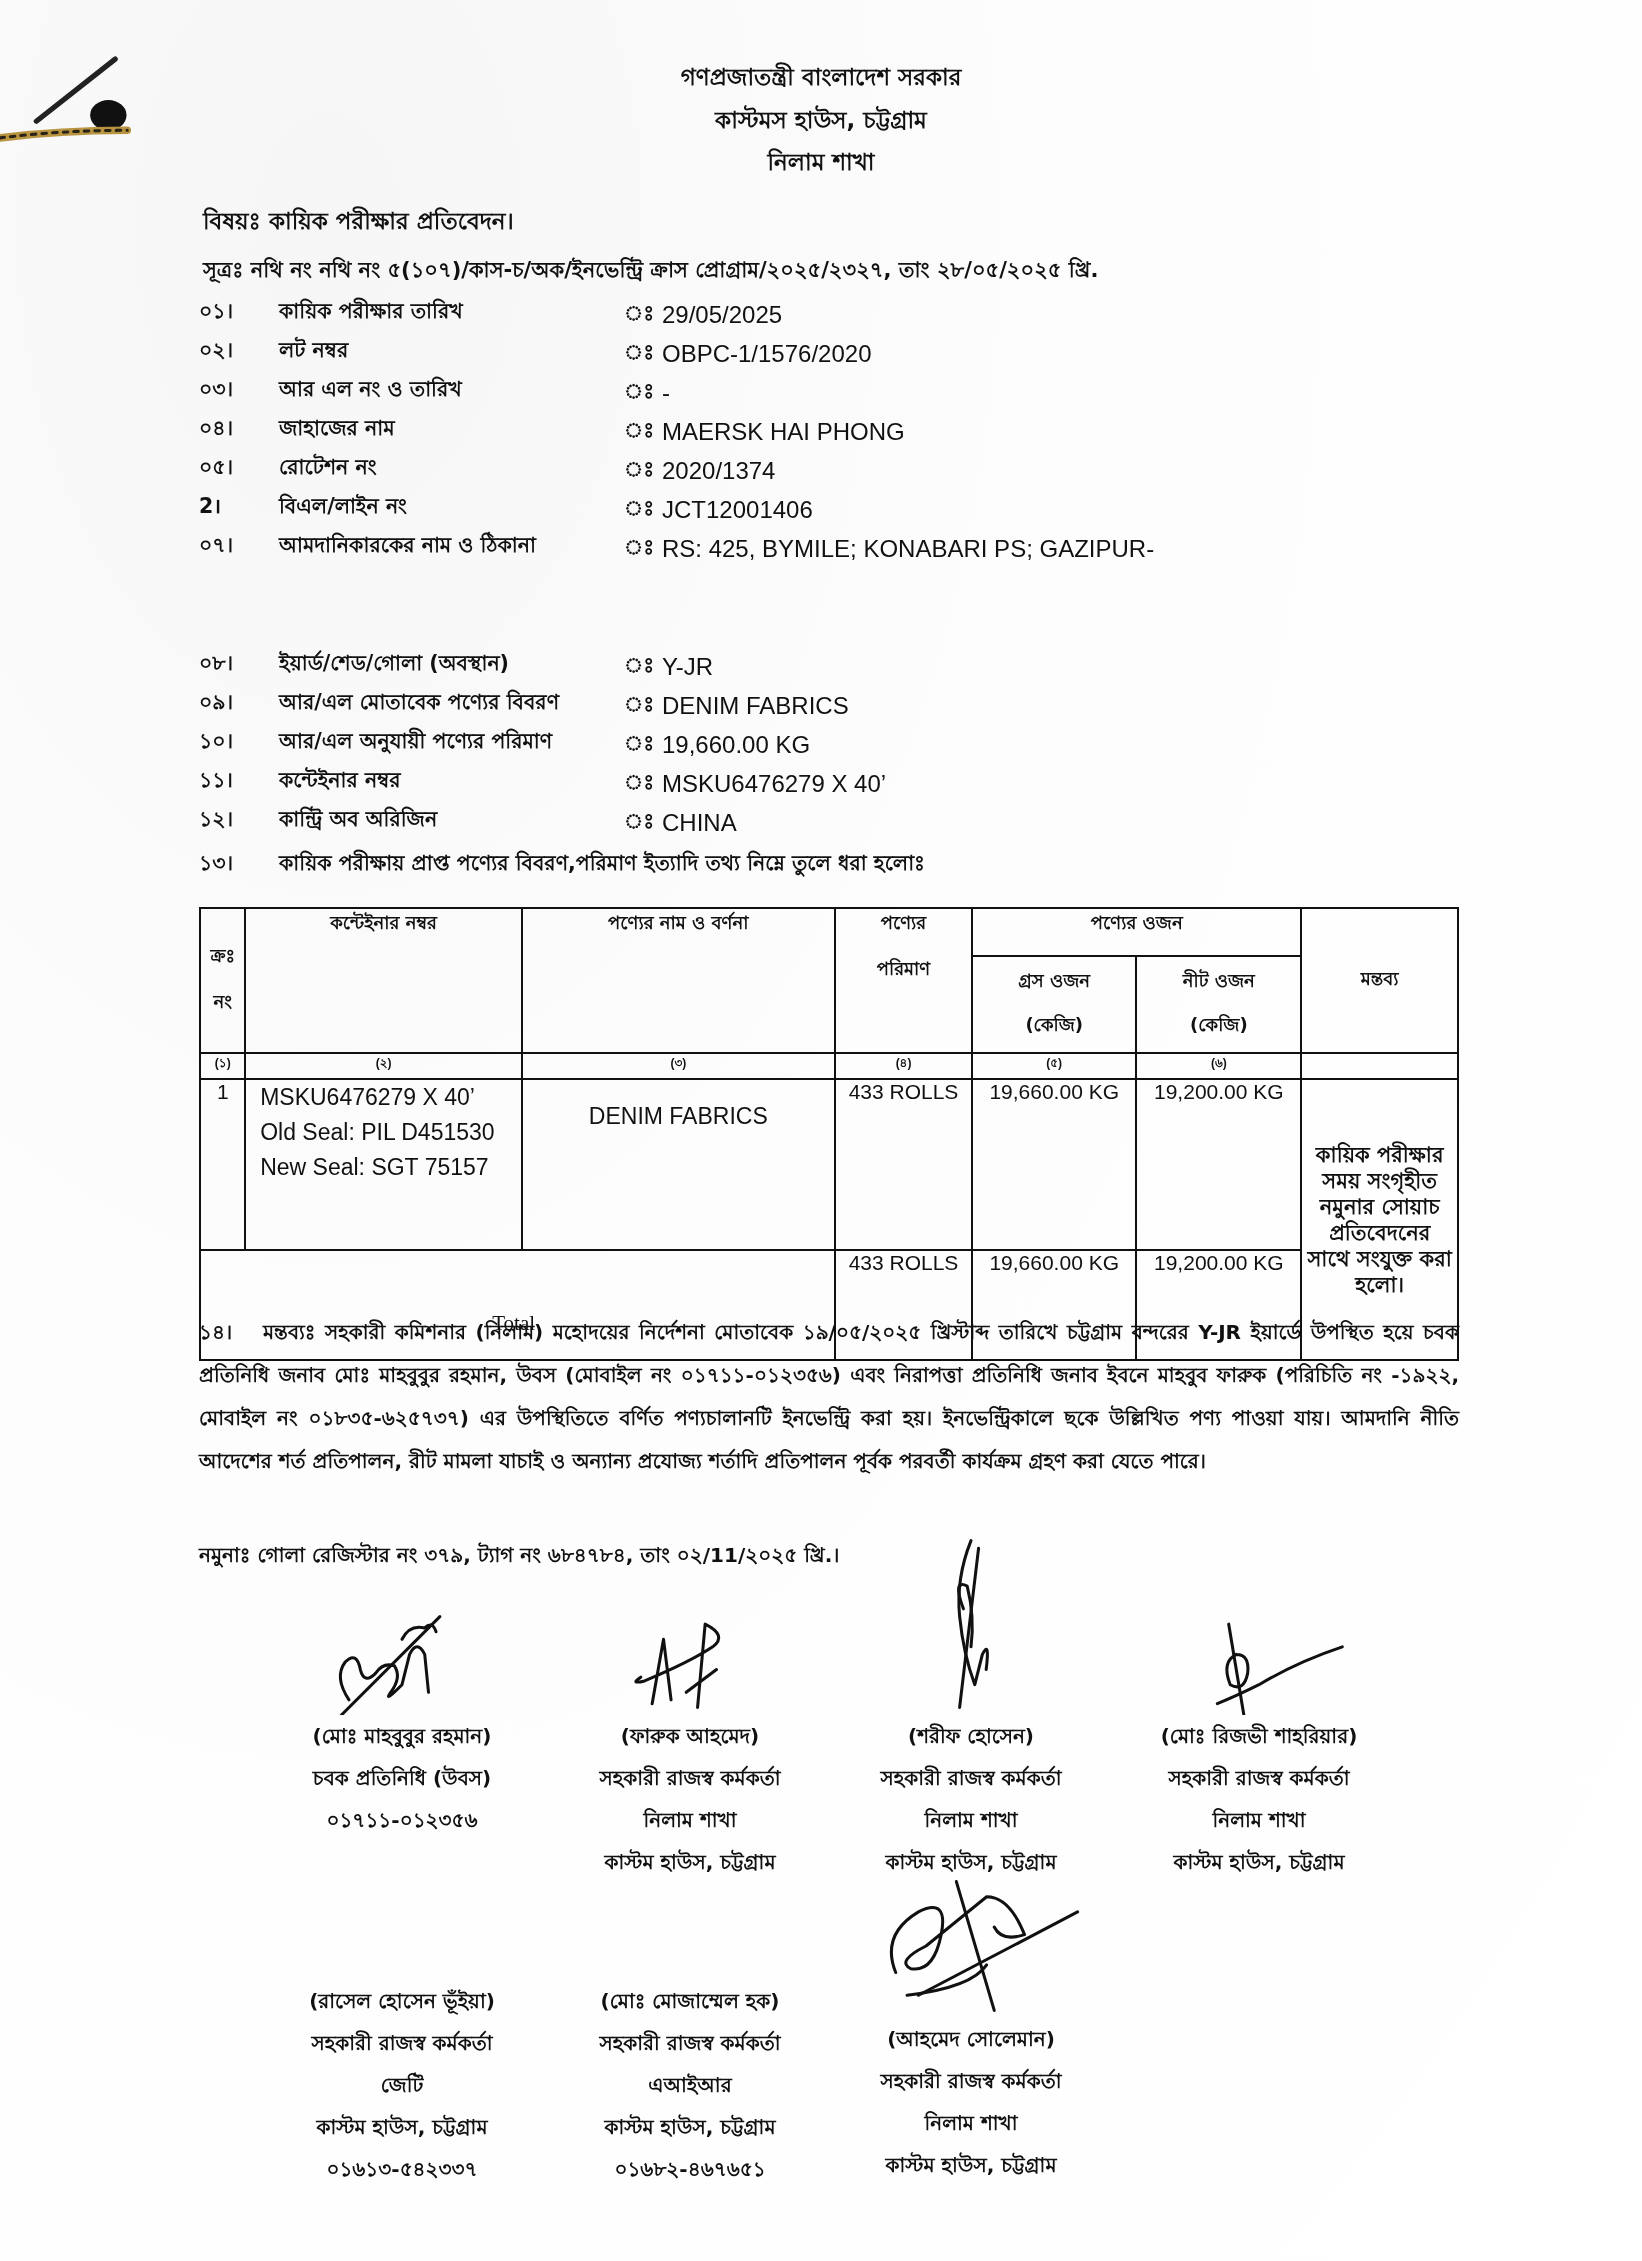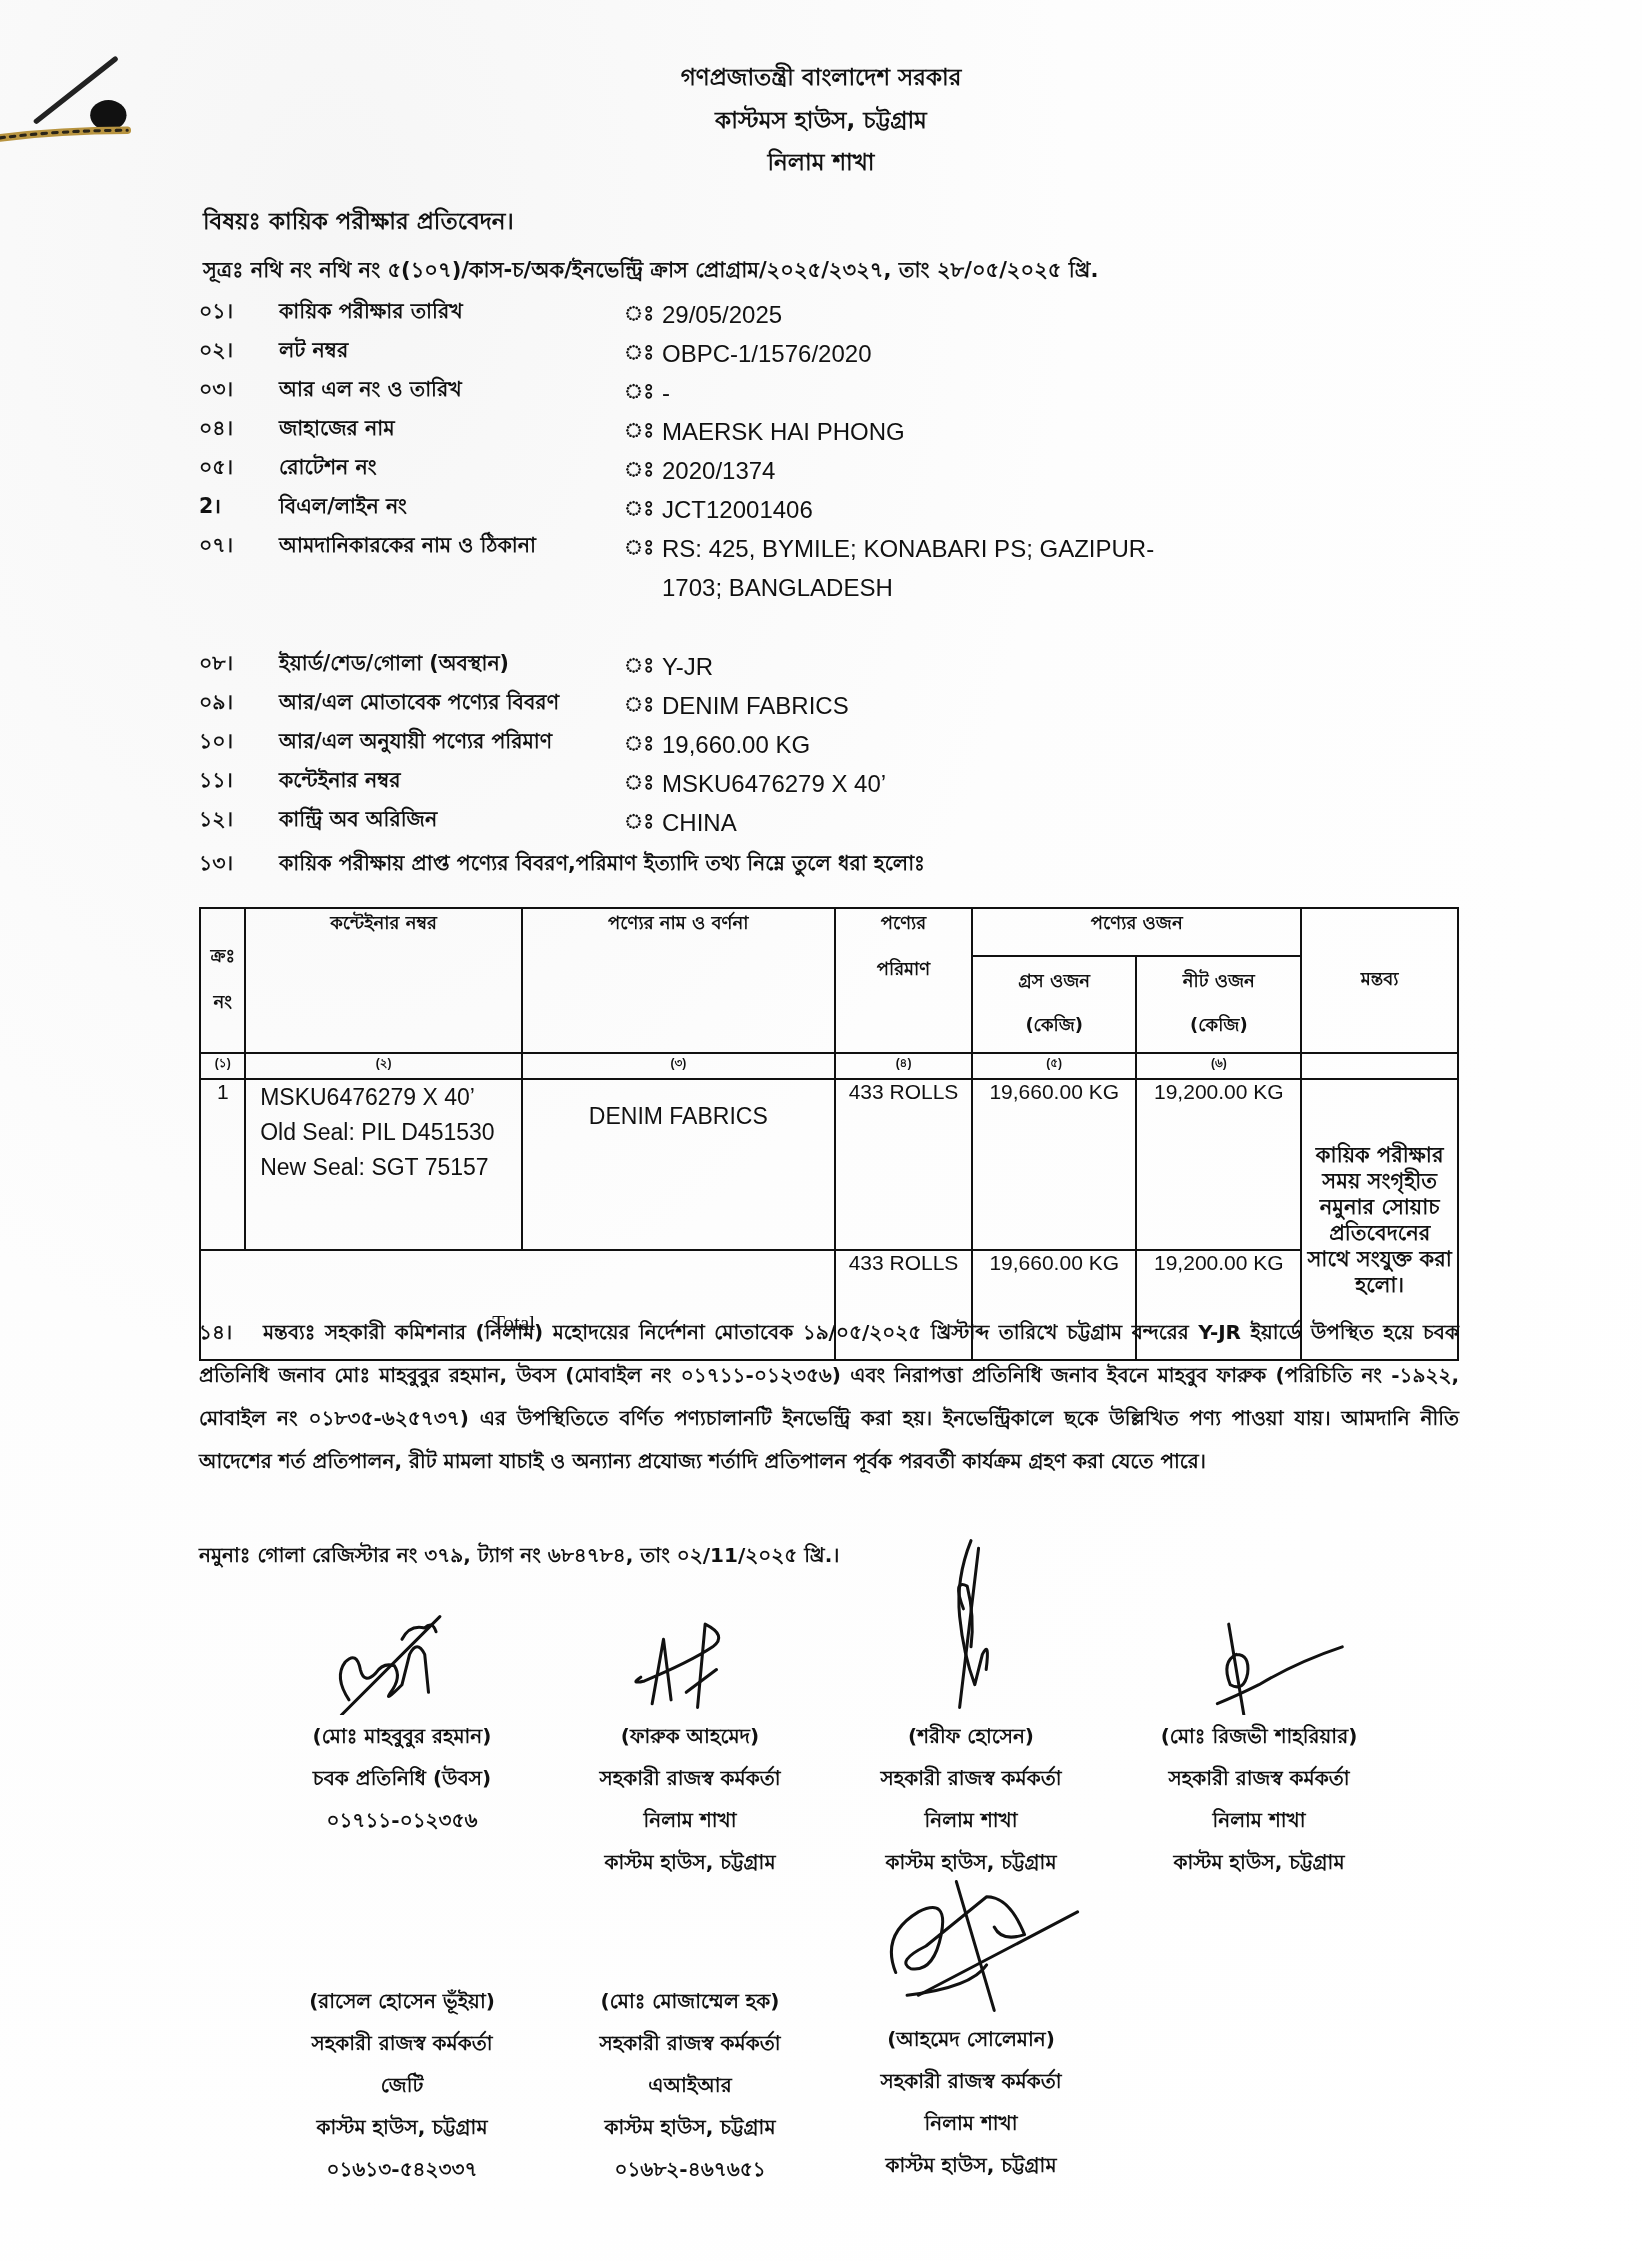--- a/index.html
+++ b/index.html
@@ -118,21 +118,20 @@
     <span class="lbl">বিএল/লাইন নং</span>
     <span class="colon">ঃ</span>
     <span class="val">JCT12001406</span>
   </div>
   <div class="field-row tall">
     <span class="num">০৭।</span>
     <span class="lbl">আমদানিকারকের নাম ও ঠিকানা</span>
     <span class="colon">ঃ</span>
     <span class="val val-lines">
       <div>RS: 425, BYMILE; KONABARI PS; GAZIPUR-</div>
-      <div>1703; BANGLADESH</div>
     </span>
   </div>
   <div class="field-row">
     <span class="num">০৮।</span>
     <span class="lbl">ইয়ার্ড/শেড/গোলা (অবস্থান)</span>
     <span class="colon">ঃ</span>
     <span class="val">Y-JR</span>
   </div>
   <div class="field-row">
     <span class="num">০৯।</span>

